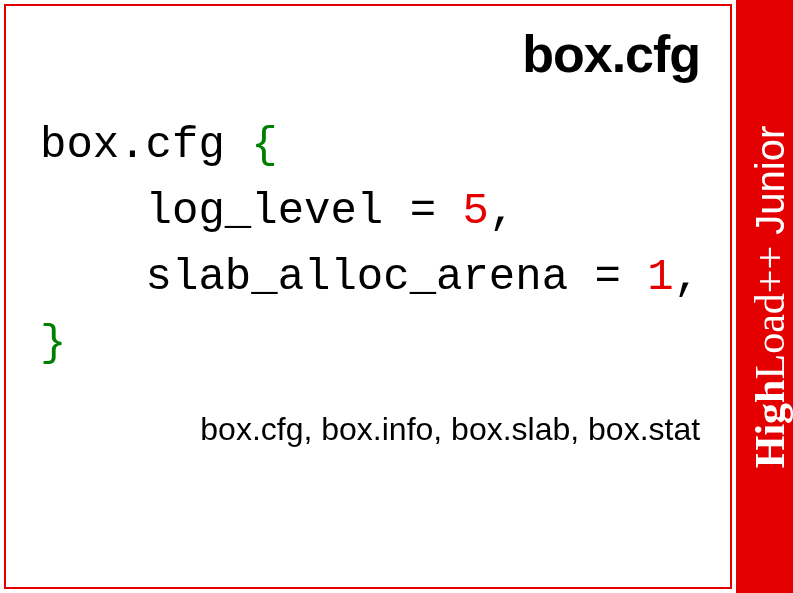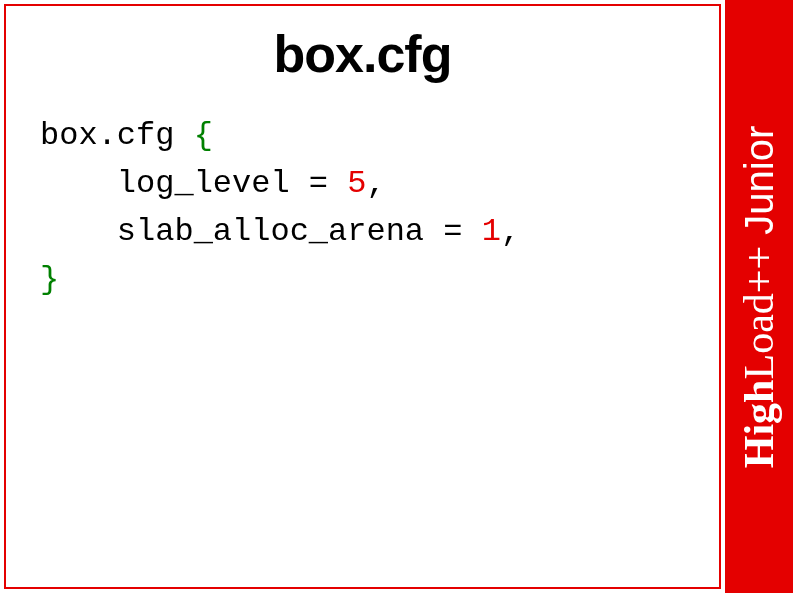--- a/index.html
+++ b/index.html
@@ -11,33 +11,34 @@
     background: #fff;
   }
   .content {
     flex: 1;
     border: 2px solid #e40000;
     margin: 4px;
     padding: 12px 30px 20px 30px;
     display: flex;
     flex-direction: column;
     position: relative;
+    align-items: flex-end;
   }
   .title-main {
     font-size: 52px;
     font-weight: 700;
     text-align: center;
     color: #000;
     margin-top: 6px;
     margin-bottom: 28px;
     letter-spacing: -1px;
   }
   .code {
     font-family: "Courier New", Courier, monospace;
-    font-size: 32px;
+    font-size: 44px;
     line-height: 1.5;
     color: #000;
     white-space: pre;
     margin-bottom: 32px;
     margin-left: 4px;
   }
   .brace { color: #008000; }
   .num { color: #e40000; }
   .section-title {
     font-size: 40px;
@@ -78,18 +79,19 @@
 
 <div class="slide">
   <div class="content">
     <h1 class="title-main">box.cfg</h1>
 
     <div class="code"><span>box.cfg </span><span class="brace">{</span>
 <span>    log_level = </span><span class="num">5</span><span>,</span>
 <span>    slab_alloc_arena = </span><span class="num">1</span><span>,</span>
 <span class="brace">}</span></div>
 
+    <div class="section-body">box.cfg, box.info, box.slab, box.stat</div>
   </div>
 
   <div class="sidebar">
     <div class="brand"><span class="high">High</span><span>Load++</span><span class="junior"> Junior</span></div>
   </div>
 </div>
 
 </body></html>

